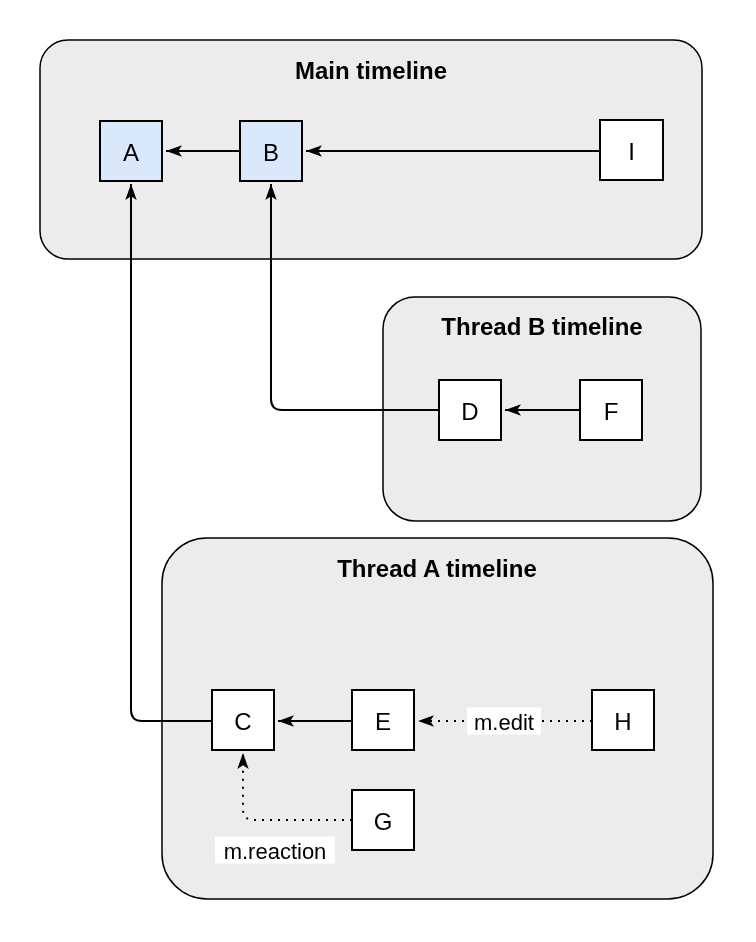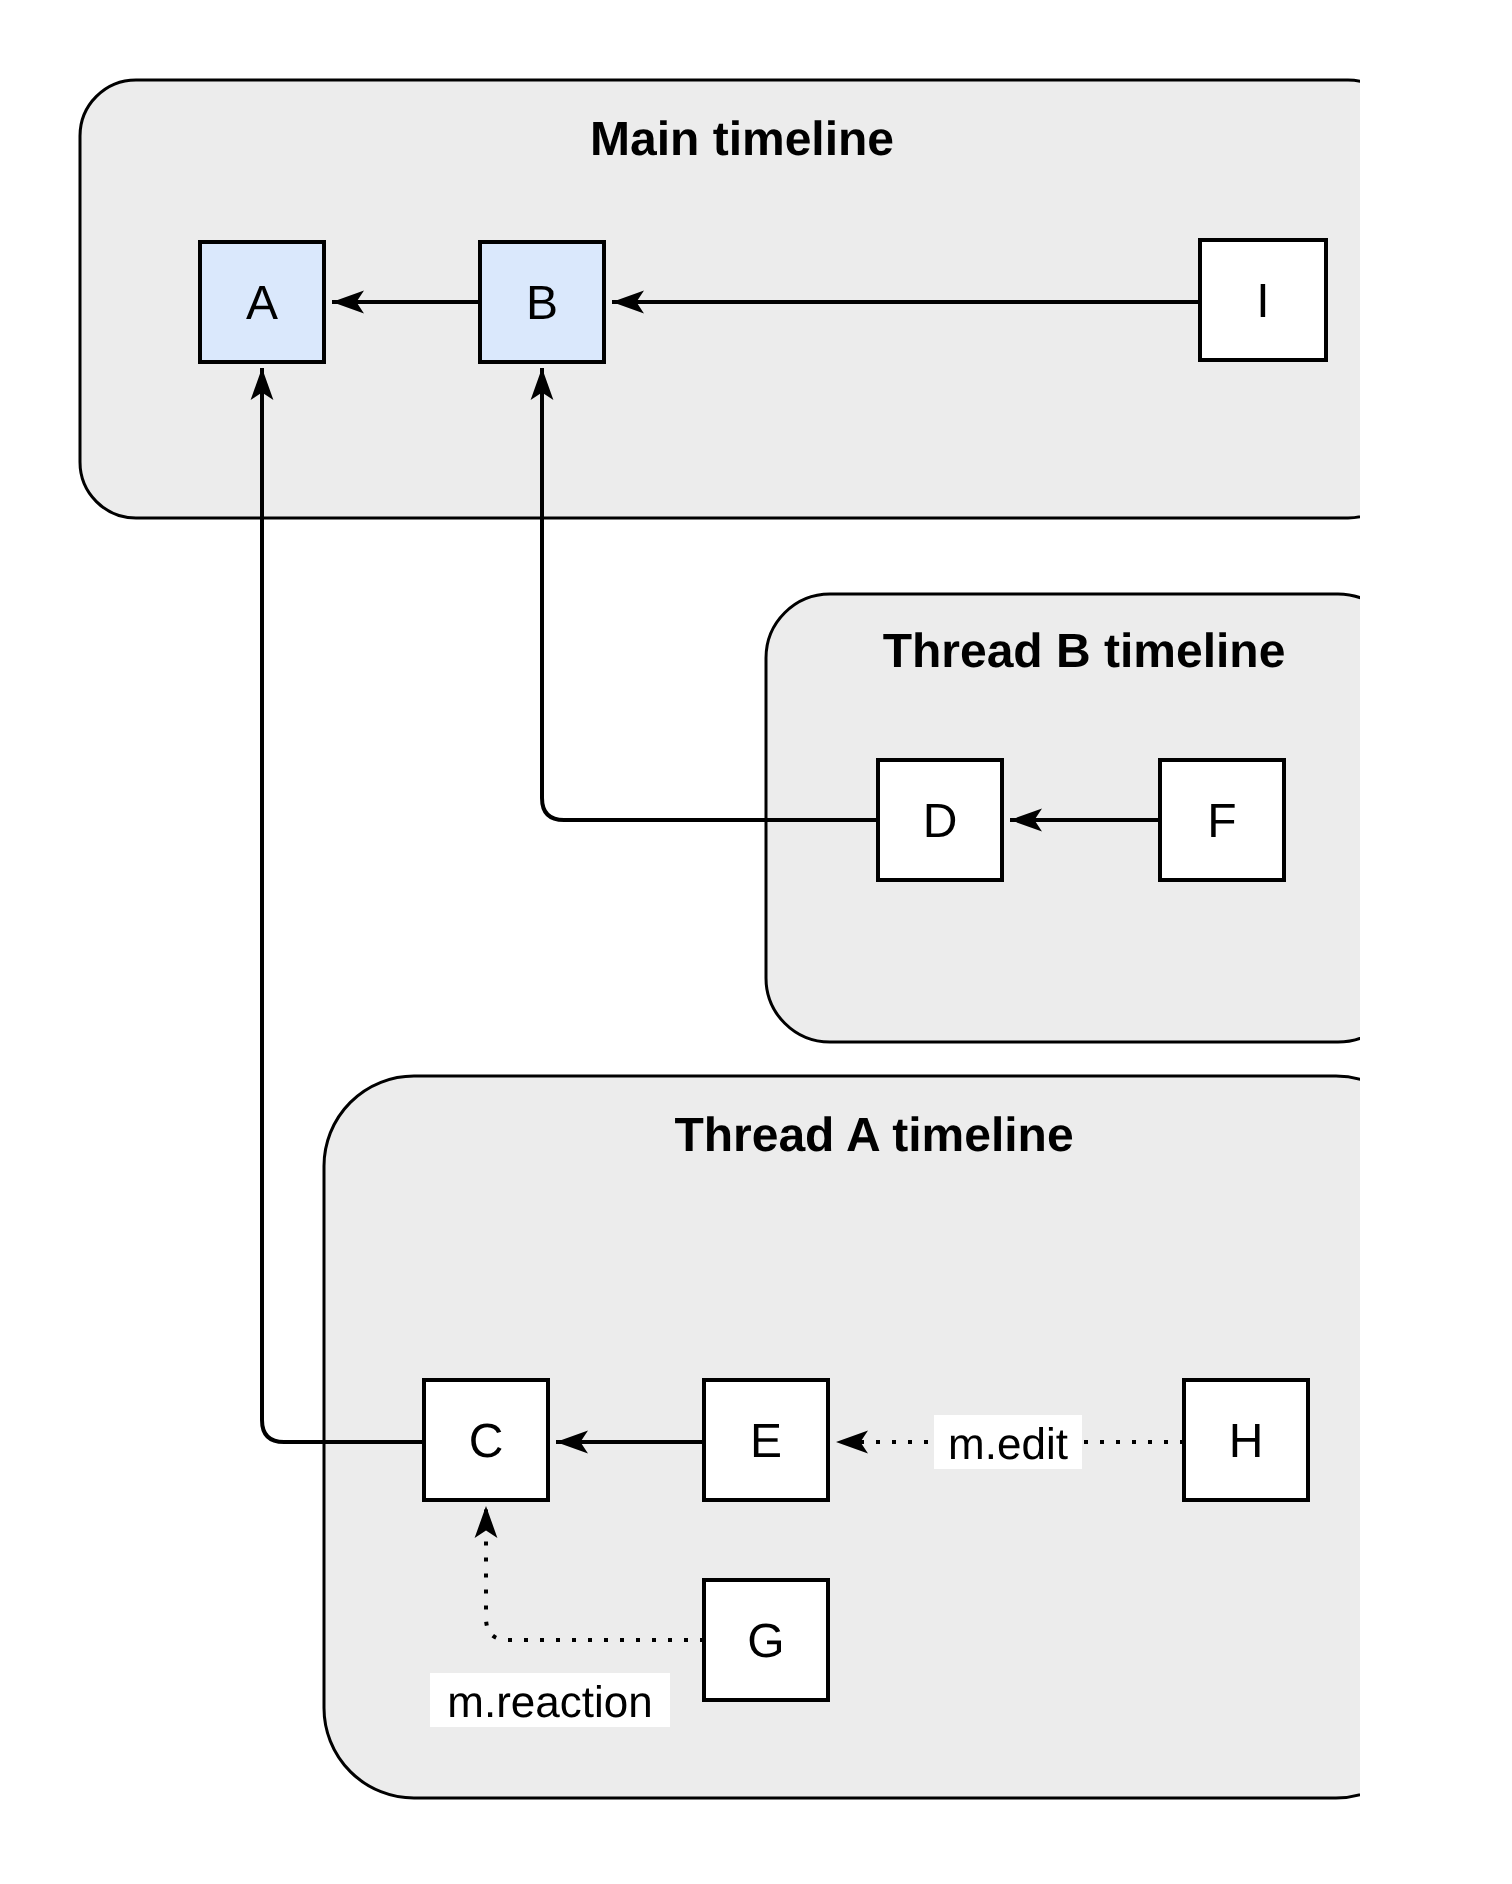--- a/index.html
+++ b/index.html
@@ -3,21 +3,21 @@
 <meta charset="utf-8">
 <style>
   html, body {
     margin: 0;
     padding: 0;
     background: #ffffff;
     font-family: "Liberation Sans", sans-serif;
   }
   .canvas {
     position: relative;
-    width: 680px;
+    width: 756px;
     height: 942px;
     background: #ffffff;
     overflow: hidden;
   }
   svg { display: block; }
   .container-title {
     font-family: "Liberation Sans", sans-serif;
     font-weight: bold;
     font-size: 24px;
     fill: #000000;

